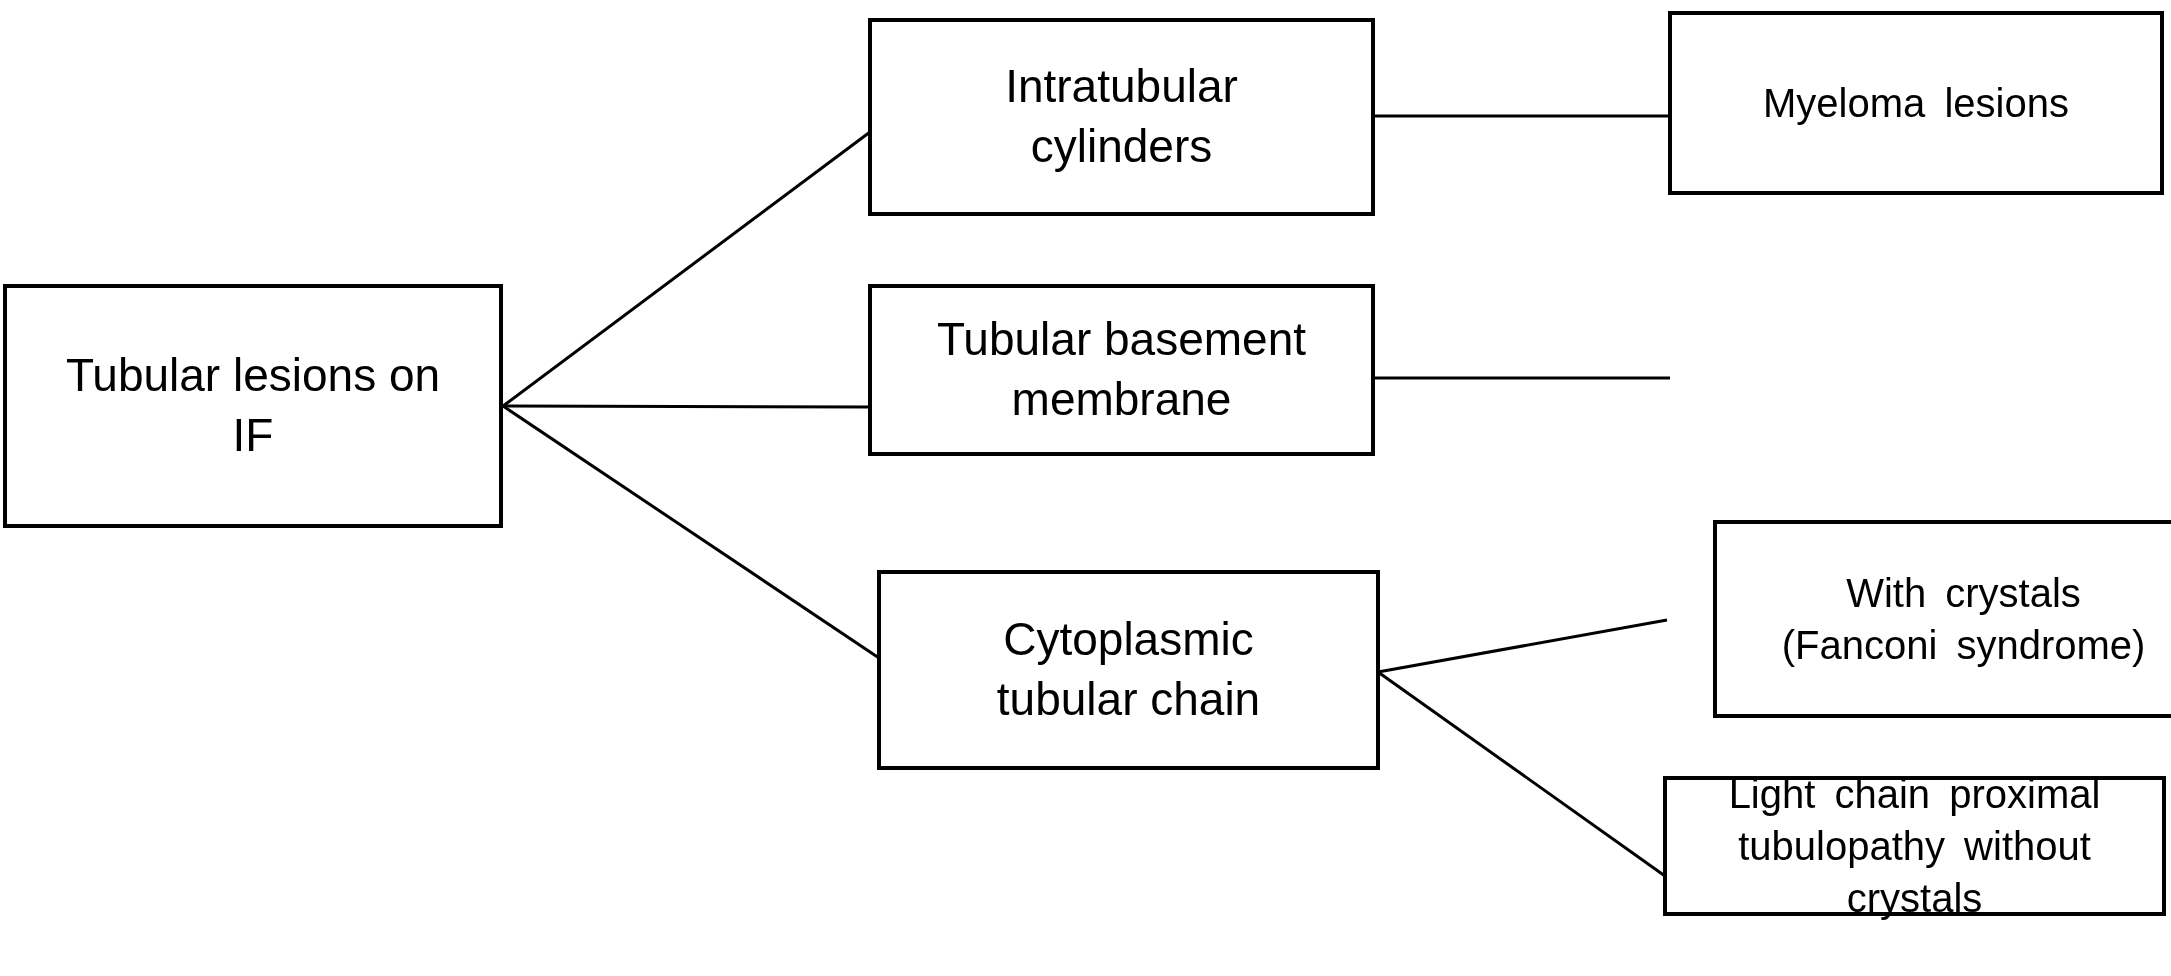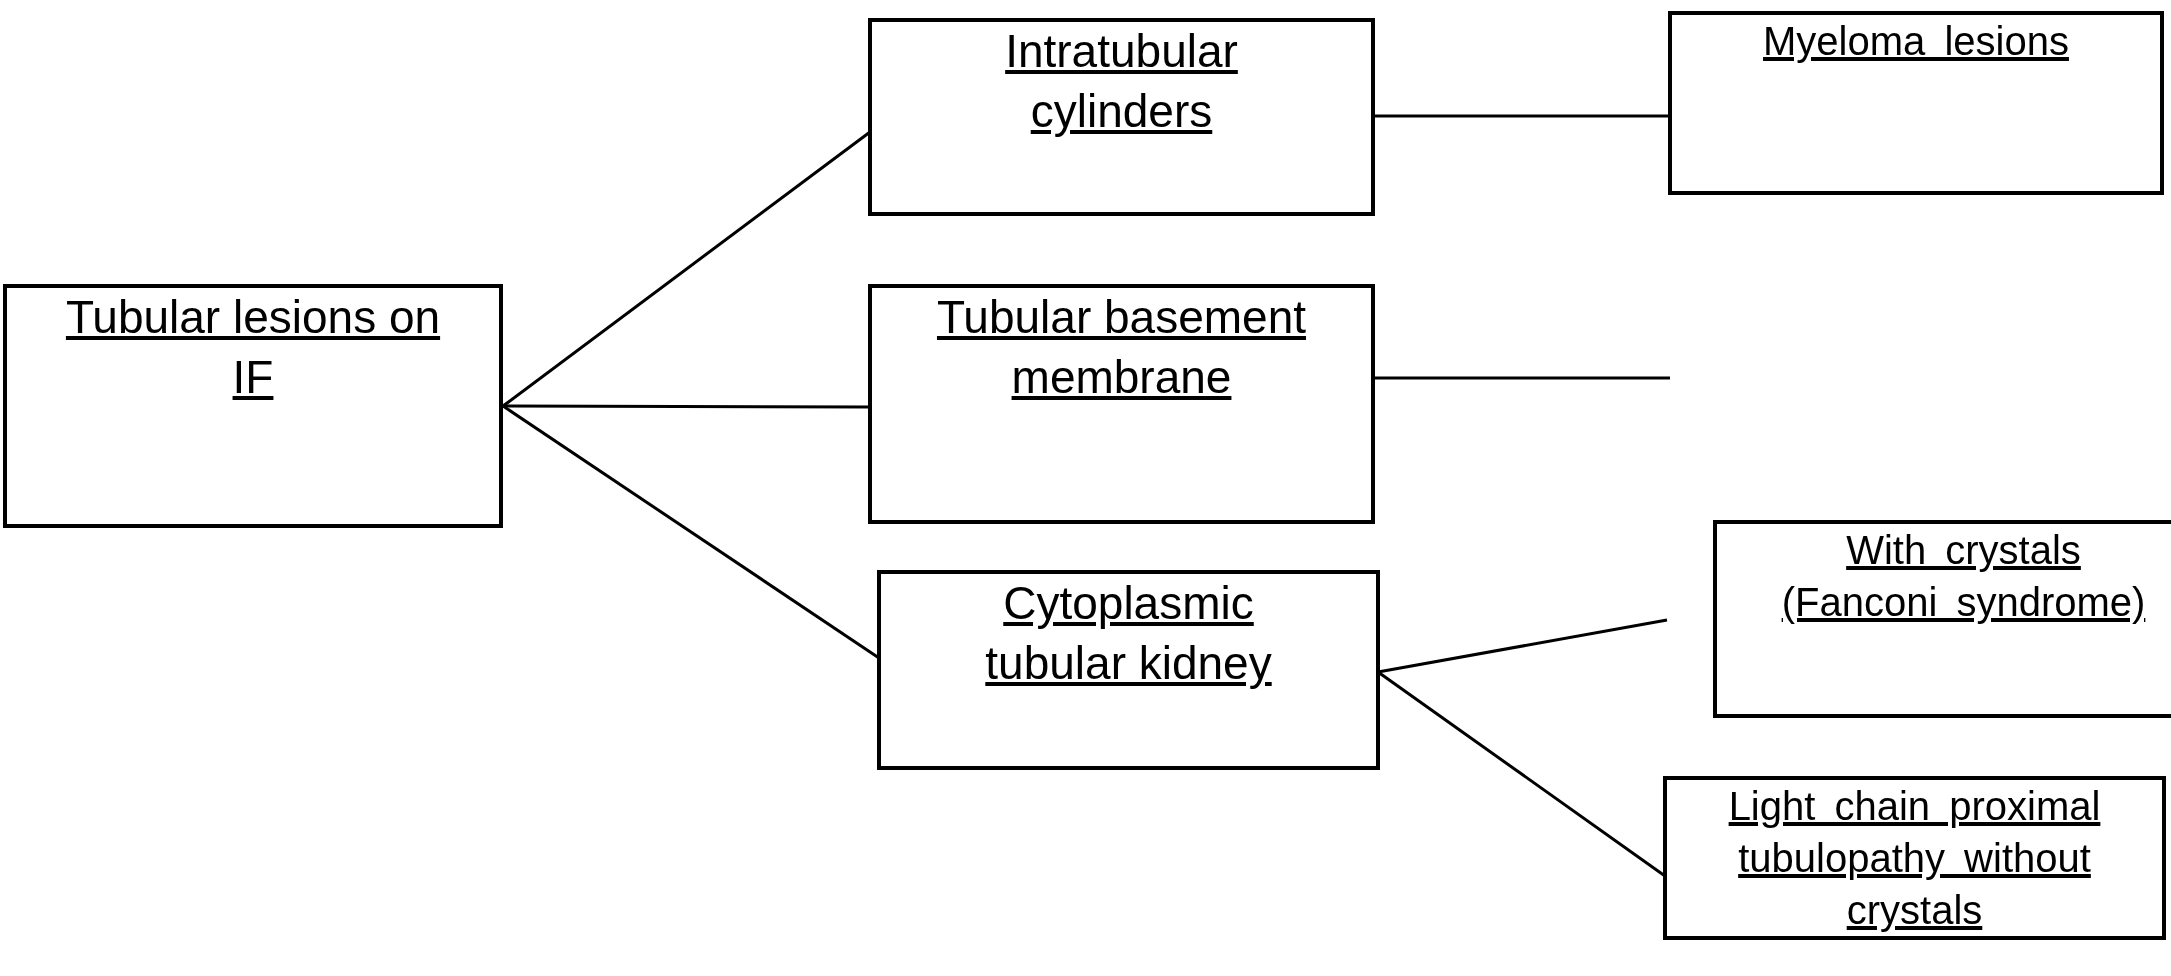--- a/index.html
+++ b/index.html
@@ -22,46 +22,45 @@
     top: 0;
     width: 2171px;
     height: 976px;
   }
   .node {
     position: absolute;
     box-sizing: border-box;
     border: 4px solid #000000;
     background: #ffffff;
     display: flex;
-    align-items: flex-start;
+    align-items: center;
     justify-content: center;
     text-align: center;
-    text-decoration: underline;
   }
   .label {
     white-space: pre-line;
     line-height: 1.3;
   }
   .col-left .label,
   .col-mid .label {
     font-size: 46px;
   }
   .col-right .label {
     font-size: 40px;
     word-spacing: 8px;
   }
   
   #node-root        { left: 3px;    top: 284px; width: 500px; height: 244px; }
   #node-intratubular{ left: 868px;  top: 18px;  width: 507px; height: 198px; }
-  #node-tbm         { left: 868px;  top: 284px; width: 507px; height: 240px; }
+  #node-tbm         { left: 868px;  top: 284px; width: 507px; height: 172px; }
   #node-cytoplasmic { left: 877px;  top: 570px; width: 503px; height: 200px; }
   #node-myeloma     { left: 1668px; top: 11px;  width: 496px; height: 184px; }
   #node-lcdd        { left: 1668px; top: 275px; width: 495px; height: 197px; }
   #node-crystals    { left: 1665px; top: 520px; width: 501px; height: 198px; margin-left: 48px; }
-  #node-nocrystals  { left: 1663px; top: 776px; width: 503px; height: 164px; }
+  #node-nocrystals  { left: 1663px; top: 776px; width: 503px; height: 140px; }
   line {
     stroke: #000000;
     stroke-width: 3;
   }
 </style>
 </head>
 <body>
 
 <div id="stage">
 
@@ -85,21 +84,21 @@
 cylinders</div>
   </div>
 
   <div class="node col-mid" id="node-tbm">
     <div class="label">Tubular basement
 membrane</div>
   </div>
 
   <div class="node col-mid" id="node-cytoplasmic">
     <div class="label">Cytoplasmic
-tubular kidney</div>
+tubular chain</div>
   </div>
 
   <div class="node col-right" id="node-myeloma">
     <div class="label">Myeloma lesions</div>
   </div>
 
 
   <div class="node col-right" id="node-crystals">
     <div class="label">With crystals
 (Fanconi syndrome)</div>

